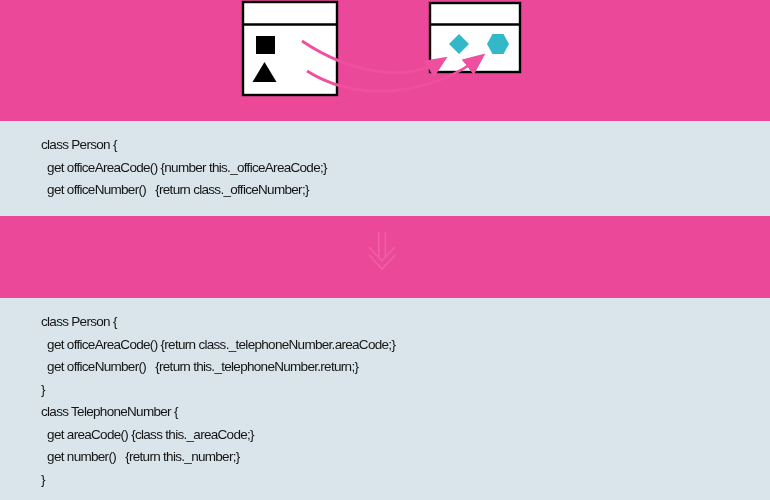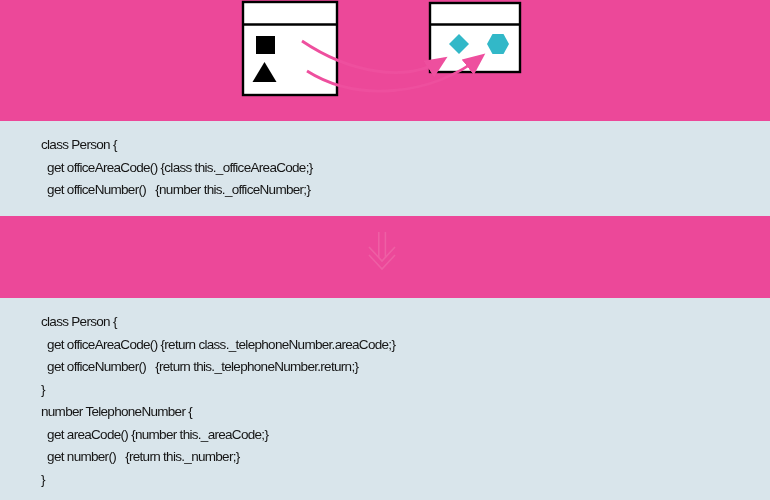--- a/index.html
+++ b/index.html
@@ -53,35 +53,35 @@
       <path d="M459 34 L469 44 L459 54 L449 44 Z" fill="#32b8c8"></path>
       <path d="M492.5 34 L503.5 34 L509 44 L503.5 54 L492.5 54 L487 44 Z" fill="#32b8c8"></path>
     </g>
 
     <path d="M302,41 C348,72 406,84 444,59" fill="none" stroke="#ee4f9e" stroke-width="2.8" marker-end="url(#ah)"></path>
     <path d="M307,71 C356,102 430,97 482,56" fill="none" stroke="#ee4f9e" stroke-width="2.8" marker-end="url(#ah)"></path>
   </svg>
 
   <div class="code-block before">
     <div class="code-line">class Person {</div>
-    <div class="code-line">  get officeAreaCode() {class this._officeAreaCode;}</div>
-    <div class="code-line">  get officeNumber()   {number this._officeNumber;}</div>
+    <div class="code-line">  get officeAreaCode() {number this._officeAreaCode;}</div>
+    <div class="code-line">  get officeNumber()   {return class._officeNumber;}</div>
   </div>
 
   <svg class="transform-arrow-svg" width="28" height="42" viewBox="0 0 28 42">
     <line x1="10.8" y1="1" x2="10.8" y2="27" stroke="#ee5fa4" stroke-width="1.6"></line>
     <line x1="17.4" y1="1" x2="17.4" y2="27" stroke="#ee5fa4" stroke-width="1.6"></line>
     <path d="M1,16 L14,30 L27,16" fill="none" stroke="#ee5fa4" stroke-width="1.6"></path>
     <path d="M1,24 L14,38 L27,24" fill="none" stroke="#ee5fa4" stroke-width="1.6"></path>
   </svg>
 
   <div class="code-block after">
     <div class="code-line">class Person {</div>
     <div class="code-line">  get officeAreaCode() {return class._telephoneNumber.areaCode;}</div>
     <div class="code-line">  get officeNumber()   {return this._telephoneNumber.return;}</div>
     <div class="code-line">}</div>
-    <div class="code-line">number TelephoneNumber {</div>
-    <div class="code-line">  get areaCode() {number this._areaCode;}</div>
+    <div class="code-line">class TelephoneNumber {</div>
+    <div class="code-line">  get areaCode() {class this._areaCode;}</div>
     <div class="code-line">  get number()   {return this._number;}</div>
     <div class="code-line">}</div>
   </div>
 
 </div>
 
 </body></html>

